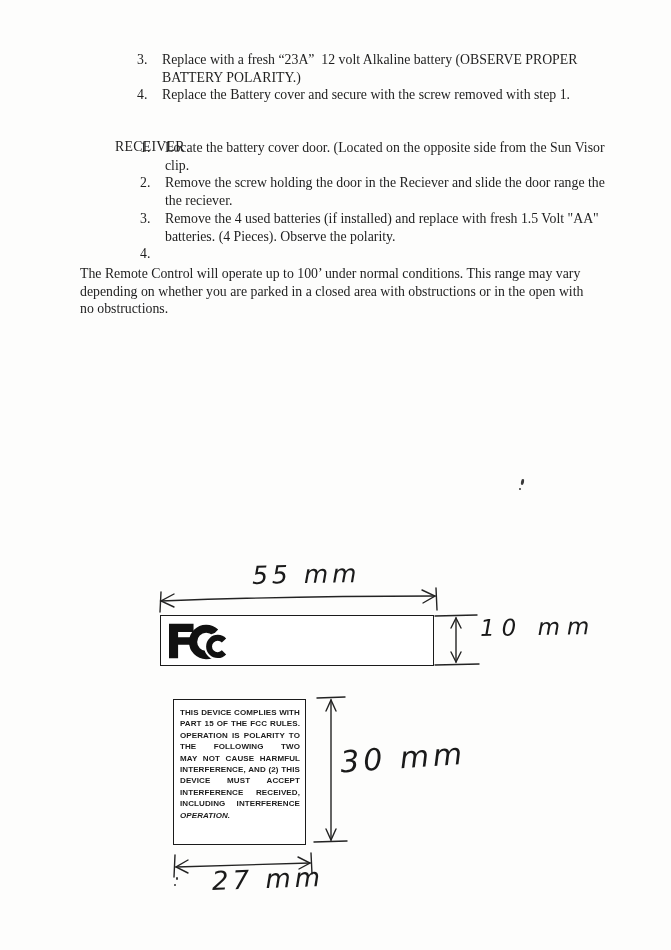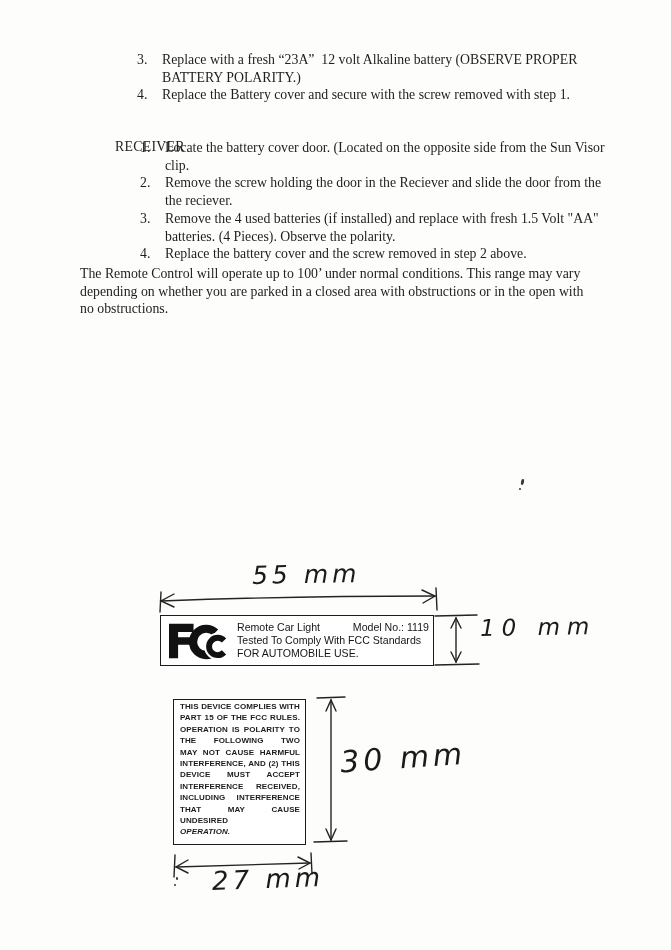--- a/index.html
+++ b/index.html
@@ -15,21 +15,21 @@
   .heading{font-size:13.8px;letter-spacing:0.3px;}
   
   .fcc-box{left:160px;top:615px;width:274px;height:51px;border:1.5px solid #1b1b1b;
            display:flex;align-items:center;box-sizing:border-box;background:#fff;}
   .fcc-logo{flex:0 0 76px;display:flex;justify-content:center;align-items:center;}
   .fcc-text{width:192px;font-family:"Liberation Sans",sans-serif;font-size:10.6px;
             line-height:13px;color:#161616;}
   .fcc-line1{display:flex;justify-content:space-between;}
   
   .comp-box{left:173px;top:699px;width:133px;height:146px;border:1.5px solid #1b1b1b;
-            box-sizing:border-box;padding:1px 5px 0 6px;background:#fff;}
+            box-sizing:border-box;padding:7px 5px 0 6px;background:#fff;}
   .comp-line{font-family:"Liberation Sans",sans-serif;font-size:8px;font-weight:bold;
              line-height:11.4px;color:#1c1c1c;letter-spacing:0.1px;
              text-align:justify;text-align-last:justify;}
   .comp-line.last{text-align-last:left;font-style:italic;}
   
   .hand{font-family:"DejaVu Sans",sans-serif;font-style:italic;color:#1a1a1a;}
   .hand-55{left:252px;top:560px;font-size:25px;letter-spacing:4px;transform:rotate(-1deg);}
   .hand-10{left:480px;top:614px;font-size:23px;letter-spacing:7px;transform:rotate(-1deg);}
   .hand-30{left:340px;top:740px;font-size:30px;letter-spacing:4px;transform:rotate(-4deg);}
   .hand-27{left:212px;top:864px;font-size:26px;letter-spacing:4px;transform:rotate(-2deg);}
@@ -57,31 +57,30 @@
 <div class="abs doc-text heading" style="left:115px;top:138px;">RECEIVER</div>
 
 <div class="abs doc-text" style="left:140px;top:139px;width:510px;">
   <div class="li">
     <span class="num">1.</span>
     <span class="txt">Locate the battery cover door. (Located on the opposite side from the Sun Visor
 clip.</span>
   </div>
   <div class="li">
     <span class="num">2.</span>
-    <span class="txt">Remove the screw holding the door in the Reciever and slide the door from the
+    <span class="txt">Remove the screw holding the door in the Reciever and slide the door range the
 the reciever.</span>
   </div>
   <div class="li">
     <span class="num">3.</span>
     <span class="txt">Remove the 4 used batteries (if installed) and replace with fresh 1.5 Volt "AA"
 batteries. (4 Pieces). Observe the polarity.</span>
   </div>
   <div class="li">
     <span class="num">4.</span>
-    <span class="txt">Replace the battery cover and the screw removed in step 2 above.</span>
   </div>
 </div>
 
 <div class="abs doc-text pre" style="left:80px;top:265px;width:600px;">The Remote Control will operate up to 100’ under normal conditions. This range may vary
 depending on whether you are parked in a closed area with obstructions or in the open with
 no obstructions.</div>
 
 <div class="abs speck" style="left:521px;top:479px;width:3px;height:6px;transform:rotate(12deg);"></div>
 <div class="abs speck" style="left:519px;top:488px;width:2px;height:2px;"></div>
 
@@ -98,28 +97,20 @@
   <div class="fcc-logo">
     <svg width="68" height="40" viewBox="0 0 72 44">
       <g fill="#111" stroke="none">
         <path d="M3,3 h27 v9 h-17 v6 h15 v8 h-15 v15 h-10 z"></path>
       </g>
       <path d="M54,12.5 A14.5,14.5 0 1 0 54,33.5" fill="none" stroke="#111" stroke-width="9"></path>
       <path d="M63.5,21.5 A9.5,9.5 0 1 0 63.5,34.5" fill="none" stroke="#fff" stroke-width="11"></path>
       <path d="M63.5,21.5 A9.5,9.5 0 1 0 63.5,34.5" fill="none" stroke="#111" stroke-width="6.5"></path>
     </svg>
   </div>
-  <div class="fcc-text">
-    <div class="fcc-line1">
-      <span>Remote Car Light</span>
-      <span>Model No.: 1119</span>
-    </div>
-    <div>Tested To Comply With FCC Standards</div>
-    <div>FOR AUTOMOBILE USE.</div>
-  </div>
 </div>
 
 <svg class="abs dim" style="left:434px;top:607px;" width="50" height="64" viewBox="0 0 50 64">
   <path d="M1,9 L43,8"></path>
   <path d="M1,58 L45,57"></path>
   <path d="M22,11 L22,55"></path>
   <path d="M17,21 L22,11 L27,21"></path>
   <path d="M17,45 L22,55 L27,45"></path>
 </svg>
 <div class="abs hand hand-10">10 mm</div>
@@ -127,21 +118,20 @@
 <div class="abs comp-box">
   <div class="comp-line">THIS DEVICE COMPLIES WITH</div>
   <div class="comp-line">PART 15 OF THE FCC RULES.</div>
   <div class="comp-line">OPERATION IS POLARITY TO</div>
   <div class="comp-line">THE FOLLOWING TWO</div>
   <div class="comp-line">MAY NOT CAUSE HARMFUL</div>
   <div class="comp-line">INTERFERENCE, AND (2) THIS</div>
   <div class="comp-line">DEVICE MUST ACCEPT</div>
   <div class="comp-line">INTERFERENCE RECEIVED,</div>
   <div class="comp-line">INCLUDING INTERFERENCE</div>
-  <div class="comp-line">THAT MAY CAUSE UNDESIRED</div>
   <div class="comp-line last">OPERATION.</div>
 </div>
 
 <svg class="abs dim" style="left:311px;top:691px;" width="44" height="158" viewBox="0 0 44 158">
   <path d="M6,7 L34,6"></path>
   <path d="M3,151 L36,150"></path>
   <path d="M20,9 L20,149"></path>
   <path d="M15,20 L20,9 L25,20"></path>
   <path d="M15,138 L20,149 L25,138"></path>
 </svg>

